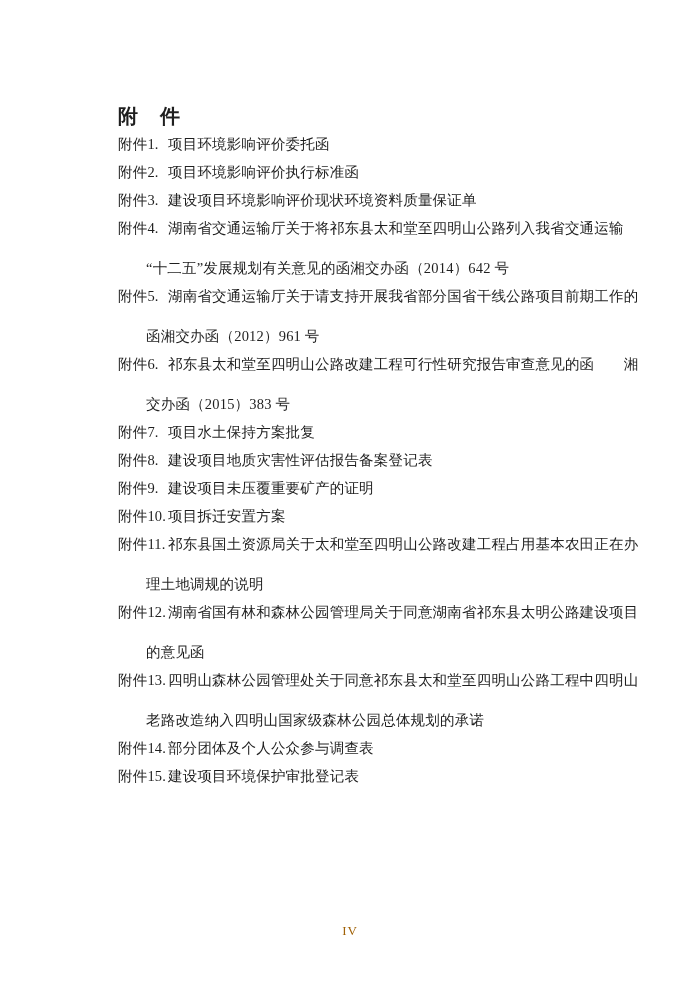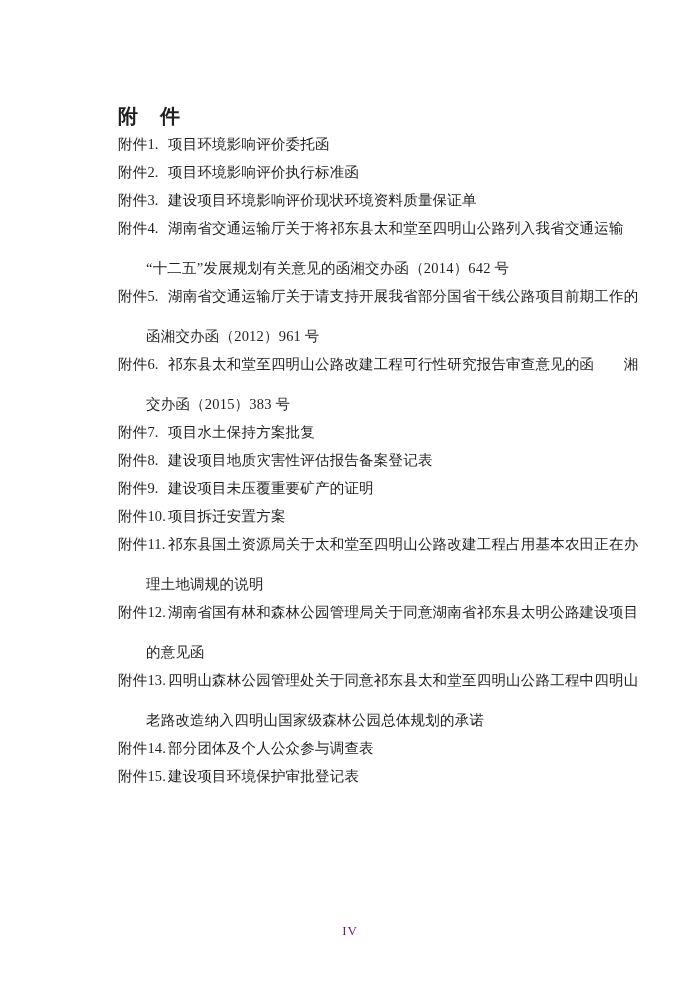--- a/index.html
+++ b/index.html
@@ -58,21 +58,21 @@
   }
   .footer {
     position: absolute;
     left: 0;
     top: 917px;
     width: 700px;
     text-align: center;
     font-size: 13px;
     line-height: 28px;
     letter-spacing: 1px;
-    color: #701a75;
+    color: #a16207;
   }
 </style>
 </head>
 <body>
 
 <div class="page">
 
   <div class="heading">附　件</div>
 
   <div class="attachment-list">

